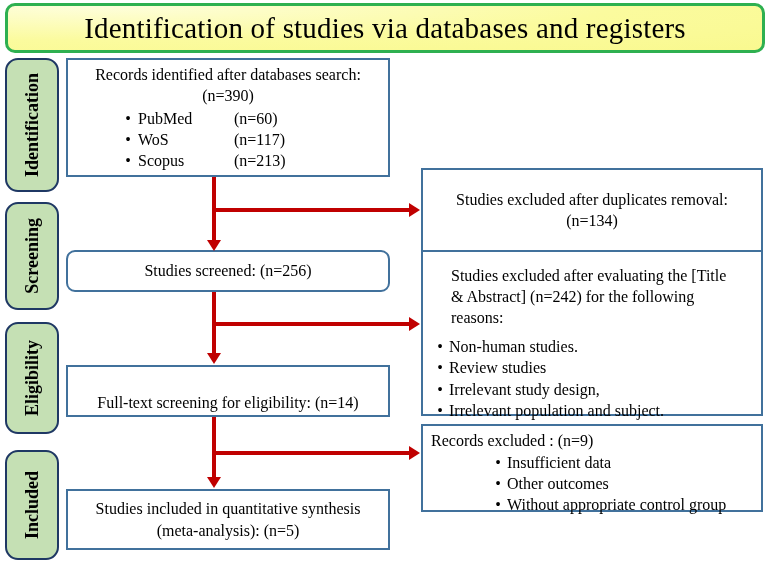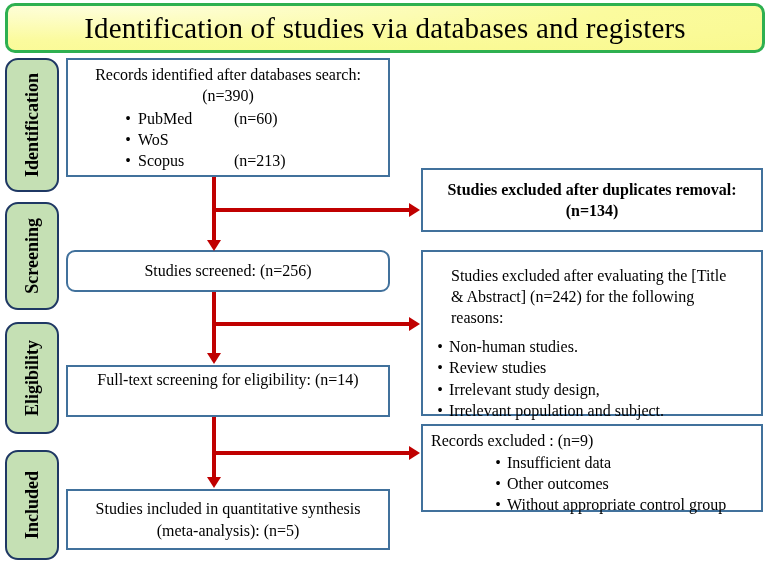--- a/index.html
+++ b/index.html
@@ -32,23 +32,23 @@
   .st-included{top:450px;height:110px;}
   
   .fbox{
     position:absolute;background:#fff;border:2px solid #41719C;
     box-sizing:border-box;font-size:16px;line-height:1.32;
   }
   .main-col{left:66px;width:324px;}
   .right-col{left:421px;width:342px;}
   .b-identified{top:58px;height:119px;padding:4px 6px;text-align:center;}
   .b-screened{top:250px;height:42px;display:flex;align-items:center;justify-content:center;text-align:center;border-radius:9px;}
-  .b-fulltext{top:365px;height:52px;display:flex;align-items:flex-start;justify-content:center;text-align:center;padding:2px 20px;}
+  .b-fulltext{top:365px;height:52px;display:flex;align-items:flex-end;justify-content:center;text-align:center;padding:2px 20px;}
   .b-included{top:489px;height:61px;display:flex;align-items:center;justify-content:center;text-align:center;padding:2px 18px;}
-  .r-duplicates{top:168px;height:64px;display:flex;align-items:center;justify-content:center;text-align:center;padding:18px 10px;font-weight:bold;}
+  .r-duplicates{top:168px;height:84px;display:flex;align-items:center;justify-content:center;text-align:center;padding:18px 10px;}
   .r-titleabs{top:250px;height:166px;padding:5px 6px;}
   .r-records{top:424px;height:88px;padding:4px 8px;}
   .center-wrap{max-width:282px;margin:8px auto;text-align:left;}
   
   .src-list{margin-top:2px;}
   .src-row{display:grid;grid-template-columns:20px 96px auto;text-align:left;margin-left:44px;}
   .src-row .dot{text-align:center;}
   
   .reason-list{margin-top:1px;}
   .reason-row{display:grid;grid-template-columns:18px auto;text-align:left;}
@@ -86,20 +86,21 @@
     <div>Records identified after databases search: (n=390)</div>
     <div class="src-list">
       <div class="src-row">
         <span class="dot">•</span>
         <span>PubMed</span>
         <span>(n=60)</span>
       </div>
       <div class="src-row">
         <span class="dot">•</span>
         <span>WoS</span>
+        <span>(n=117)</span>
       </div>
       <div class="src-row">
         <span class="dot">•</span>
         <span>Scopus</span>
         <span>(n=213)</span>
       </div>
     </div>
   </div>
 
   <div class="fbox main-col b-screened">

